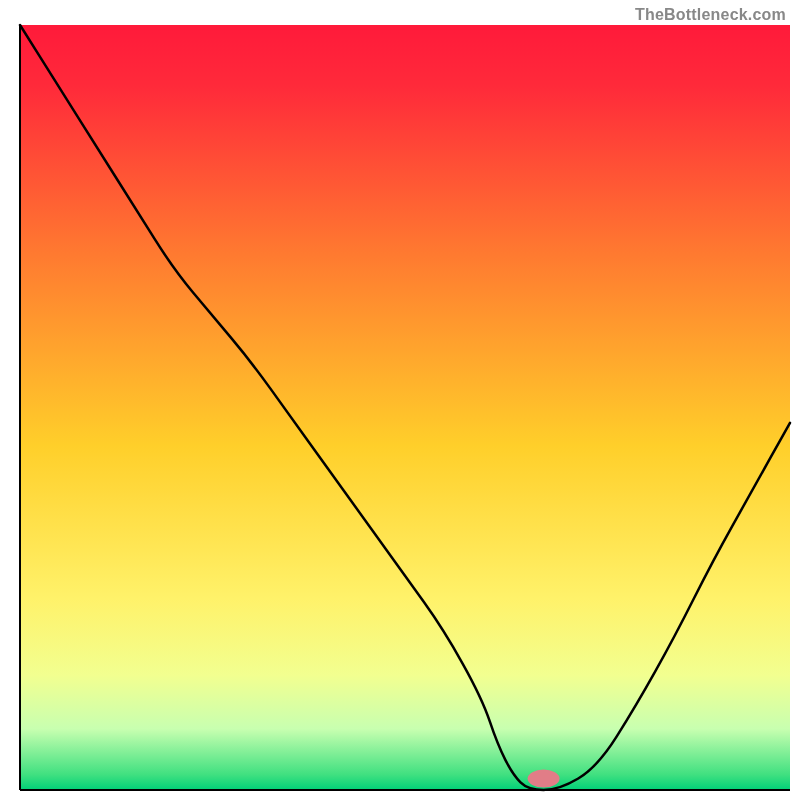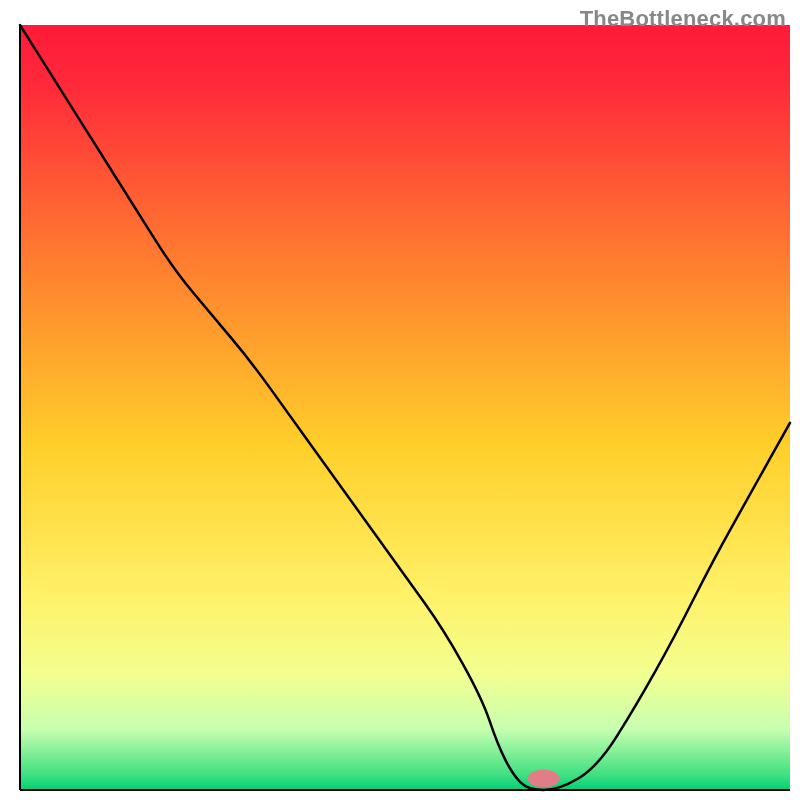--- a/index.html
+++ b/index.html
@@ -13,21 +13,21 @@
   }
   .chart-wrap {
     position: relative;
     width: 800px;
     height: 800px;
   }
   .watermark {
     position: absolute;
     top: 6px;
     right: 14px;
-    font-size: 22px;
+    font-size: 16px;
     font-weight: 600;
     color: #888;
     letter-spacing: 0.2px;
     z-index: 10;
   }
   svg.chart-svg {
     position: absolute;
     left: 0;
     top: 0;
     width: 800px;

